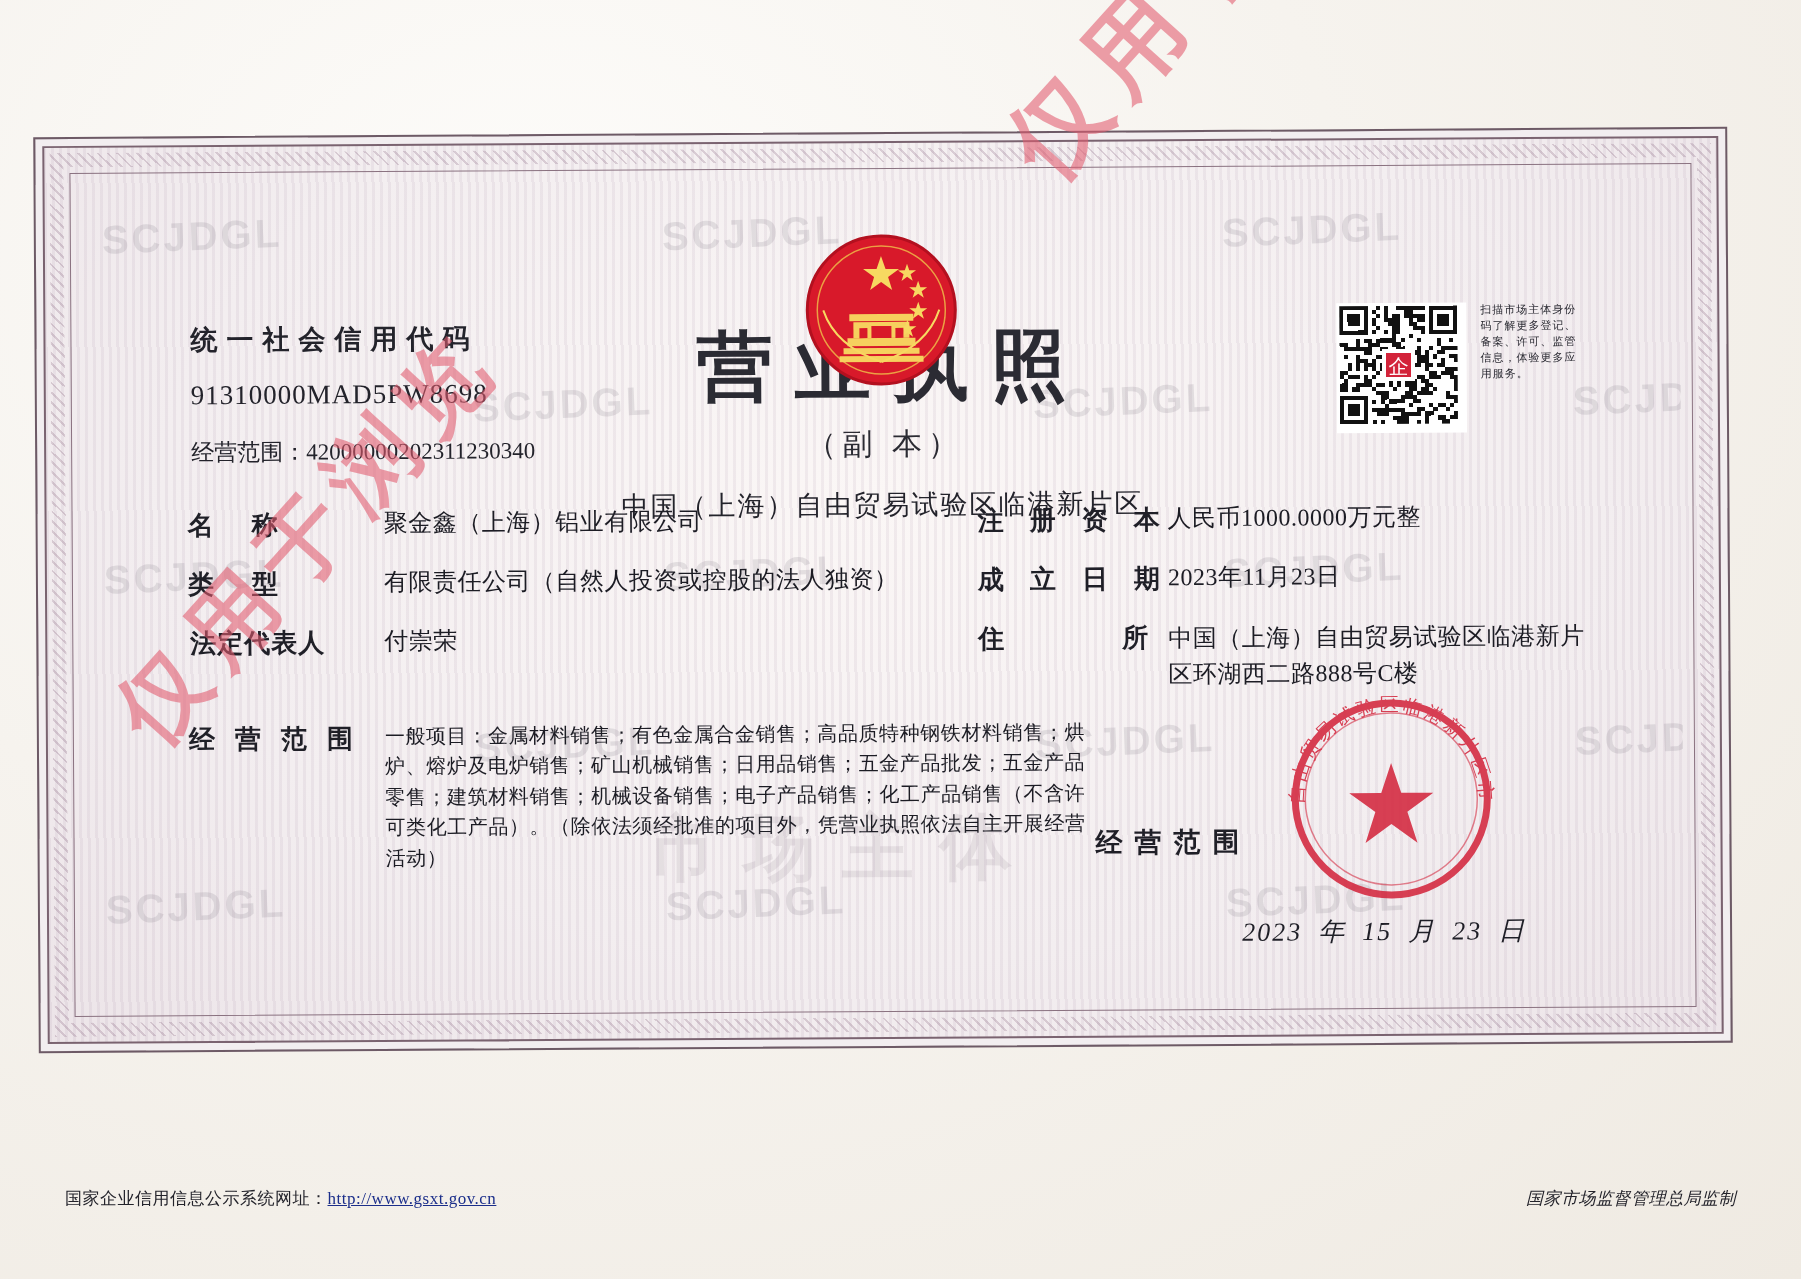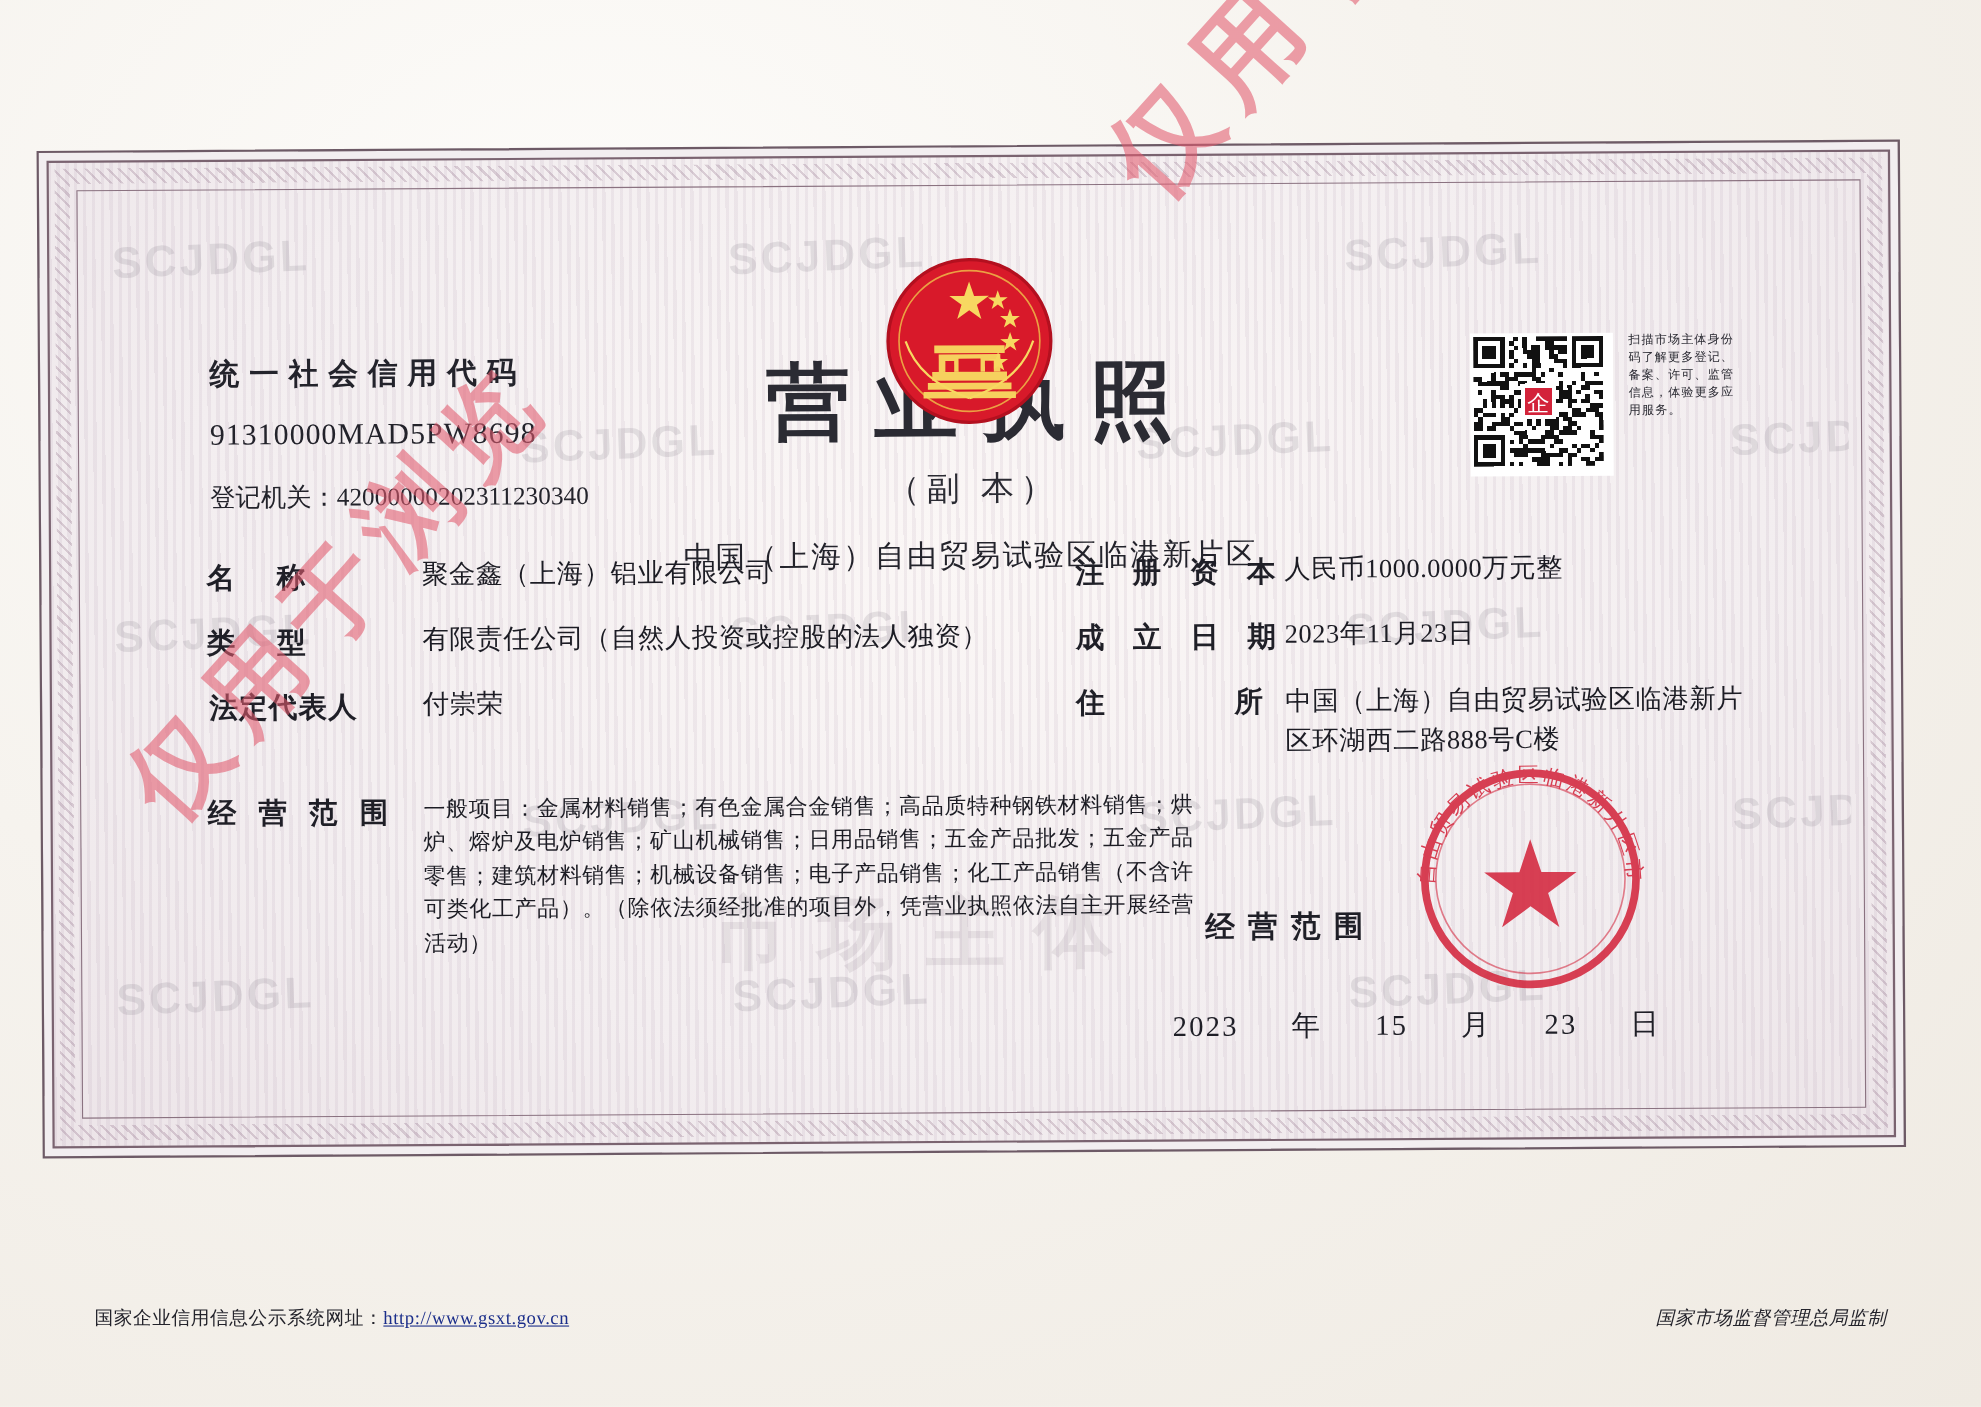--- a/index.html
+++ b/index.html
@@ -248,29 +248,29 @@
   }
   .issue-date {
     position: absolute;
     right: 150px;
     bottom: 48px;
     font-size: 26px;
     color: #1f1f27;
     letter-spacing: 2px;
     z-index: 7;
   }
-  .issue-date span { margin: 0 24px; }
+  .issue-date span { margin: 0 8px; font-style: italic; }
 
   
   .footer {
     position: absolute;
     left: 0; right: 0;
     bottom: 22px;
     height: 70px;
-    padding: 0 86px;
+    padding: 0 65px;
     display: flex;
     justify-content: space-between;
     align-items: flex-start;
     font-size: 17px;
     color: #23232b;
     letter-spacing: 0.5px;
   }
   .footer .f-left { max-width: 560px; line-height: 1.45; }
   .footer .f-left a { color: #1b2e8a; text-decoration: underline; }
   .footer .f-mid { text-align: left; line-height: 1.5; width: 470px; }
@@ -374,21 +374,21 @@
       <div class="title-block">
         <div class="main-title">营业执照</div>
         <div class="sub-title">（副 本）</div>
         <div class="authority-line">中国（上海）自由贸易试验区临港新片区</div>
       </div>
 
       <div class="code-block">
         <div class="code-label">统一社会信用代码</div>
         <div class="code-value">91310000MAD5PW8698</div>
         <div class="cert-no">
-          <span>登记机关：</span><span>42000000202311230340</span>
+          <span>经营范围：</span><span>42000000202311230340</span>
         </div>
       </div>
 
       <div class="qr-wrap">
         <svg id="qr-svg" viewBox="0 0 29 29" width="118" height="118" shape-rendering="crispEdges" aria-hidden="true">
             <rect width="29" height="29" fill="#ffffff"></rect>
             <rect x="0" y="0" width="1" height="1" fill="#111111"></rect>
             <rect x="1" y="0" width="1" height="1" fill="#111111"></rect>
             <rect x="2" y="0" width="1" height="1" fill="#111111"></rect>
             <rect x="3" y="0" width="1" height="1" fill="#111111"></rect>

